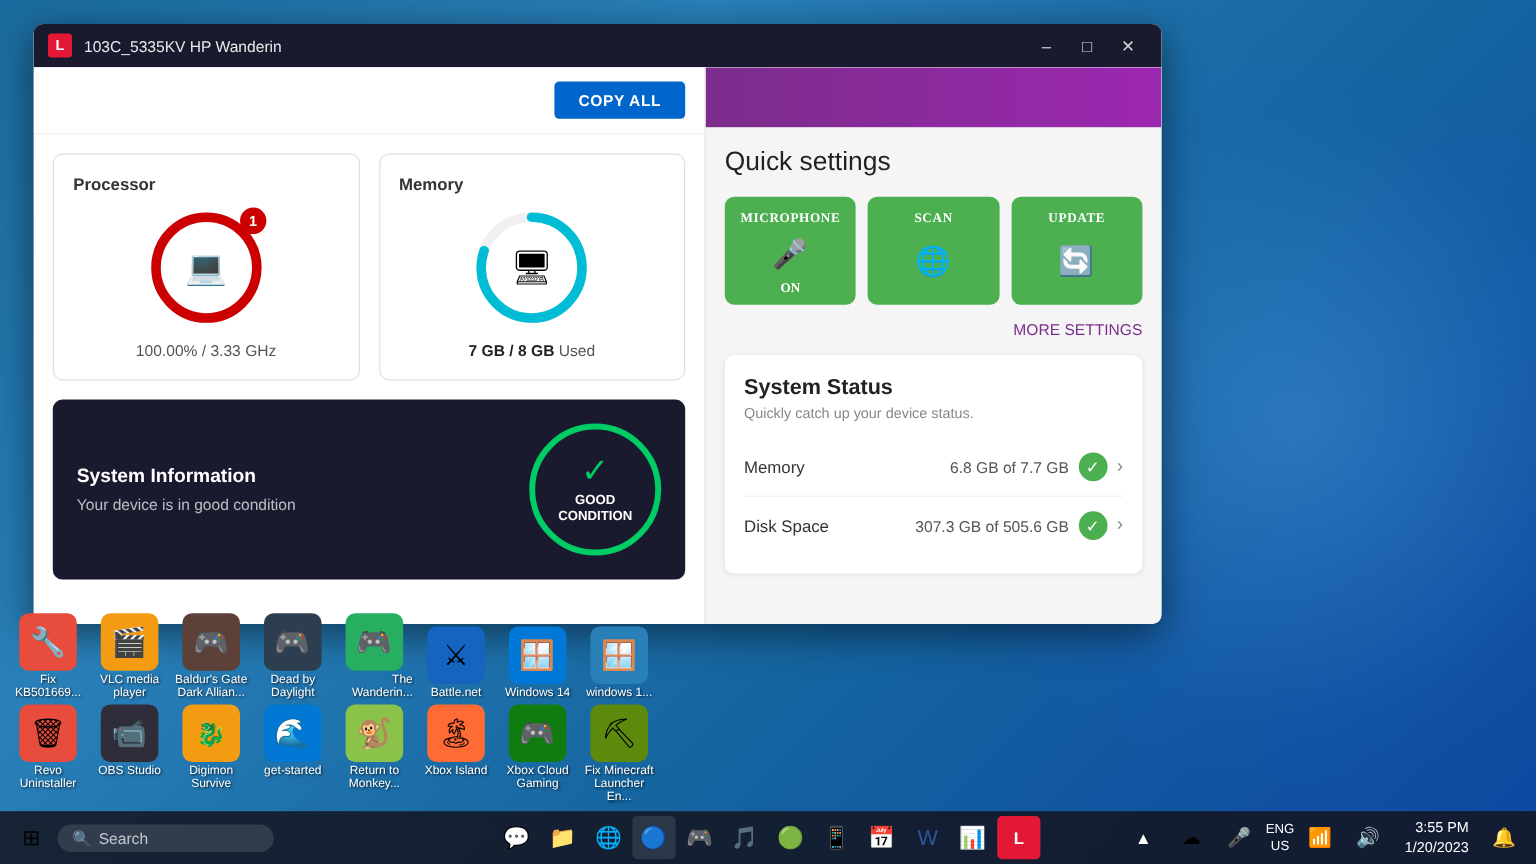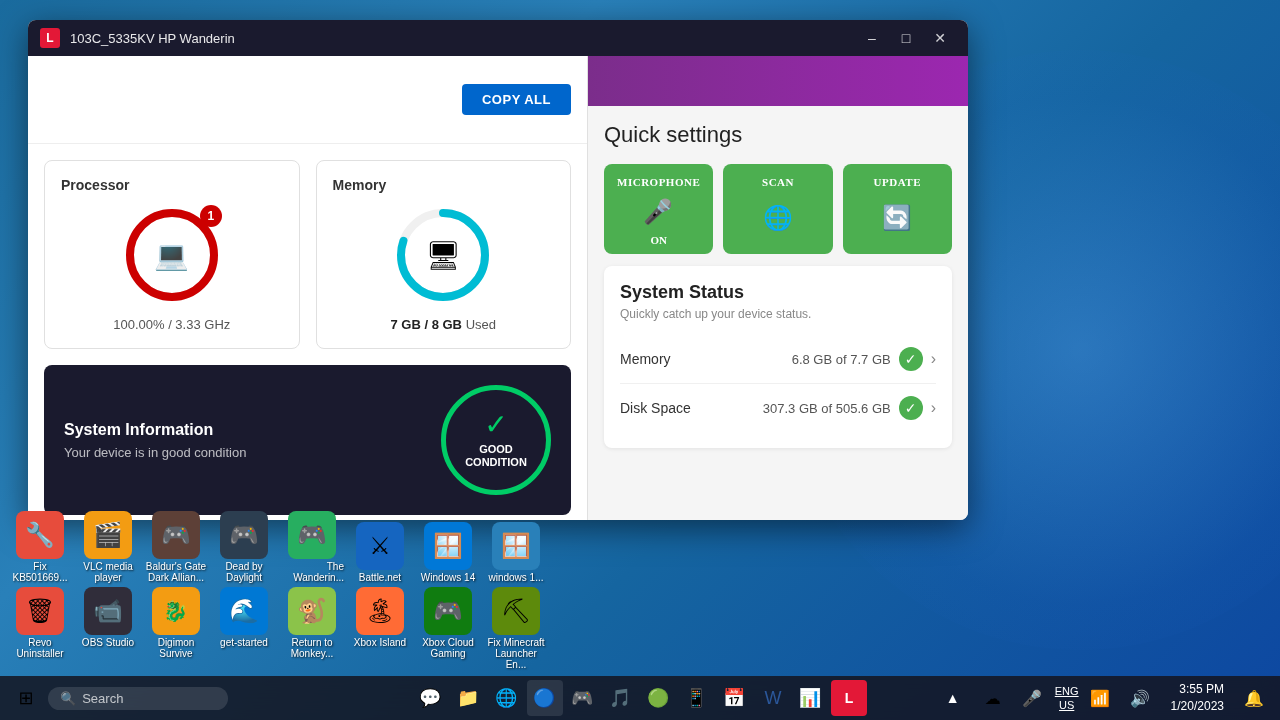--- a/index.html
+++ b/index.html
@@ -104,21 +104,20 @@
       line-height: 1.4;
       padding: 0 8px;
     }
 
     .taskbar-sys {
       display: flex;
       align-items: flex-start;
       gap: 6px;
       color: white;
       font-size: 12px;
-      text-decoration: underline;
     }
 
     
     .window {
       position: absolute;
       top: 20px;
       left: 28px;
       width: 940px;
       height: 500px;
       background: #f0f0f0;
@@ -187,21 +186,21 @@
     .left-panel {
       width: 560px;
       background: #fff;
       overflow-y: auto;
       border-right: 1px solid #e0e0e0;
       flex-shrink: 0;
     }
 
     
     .copy-section {
-      padding: 28px 16px;
+      padding: 12px 16px;
       background: #fff;
       border-bottom: 1px solid #eee;
       display: flex;
       justify-content: flex-end;
     }
 
     .copy-all-btn {
       background: #0066cc;
       color: white;
       border: none;
@@ -603,20 +602,23 @@
             </div>
 
             <div class="quick-btn">
               <span class="quick-btn-label">UPDATE</span>
               <span class="quick-btn-icon">🔄</span>
               <span class="quick-btn-status"></span>
             </div>
 
           </div>
 
+          <div class="more-settings-link">
+            <a href="#">MORE SETTINGS</a>
+          </div>
 
           <div class="system-status-card">
             <h3 class="system-status-title">System Status</h3>
             <p class="system-status-sub">Quickly catch up your device status.</p>
 
             <div class="status-row">
               <span class="status-row-label">Memory</span>
               <span class="status-row-value">6.8 GB of 7.7 GB</span>
               <div class="status-check">✓</div>
               <span class="status-arrow">›</span>

